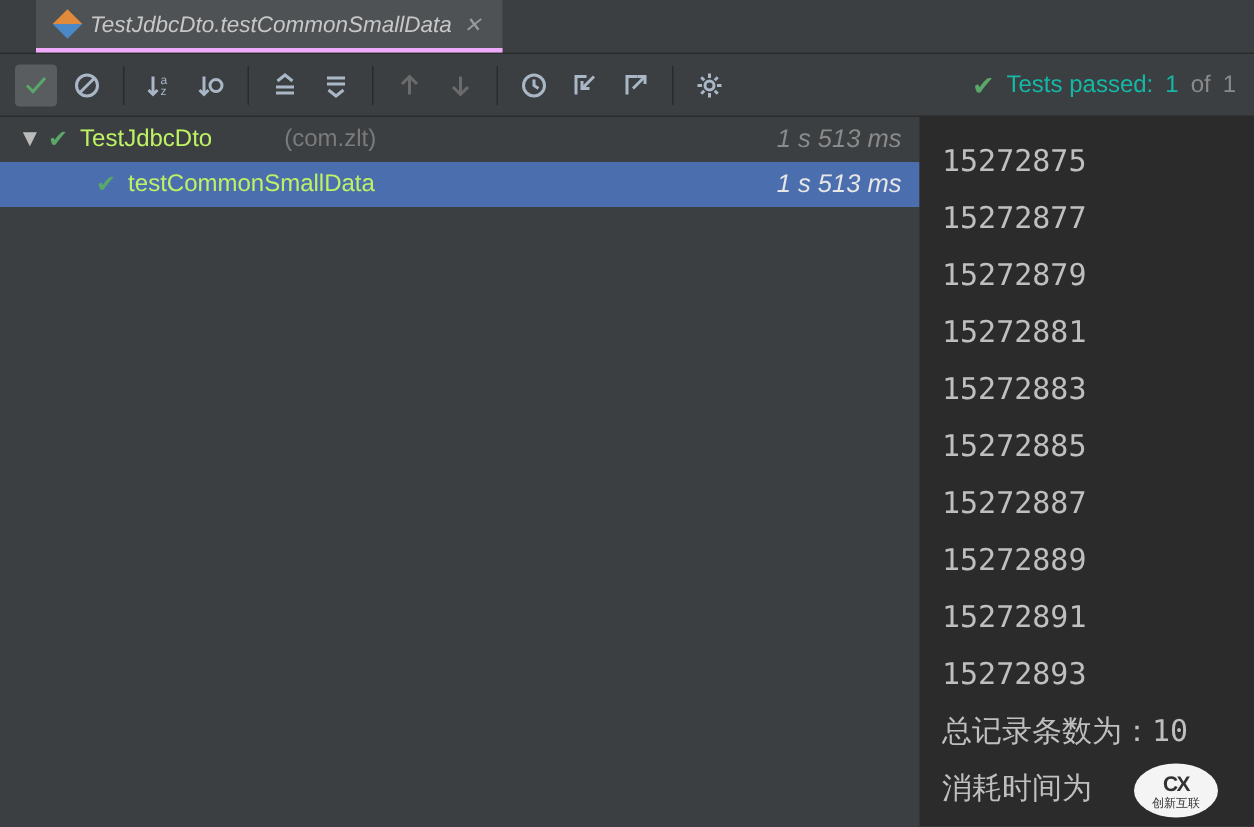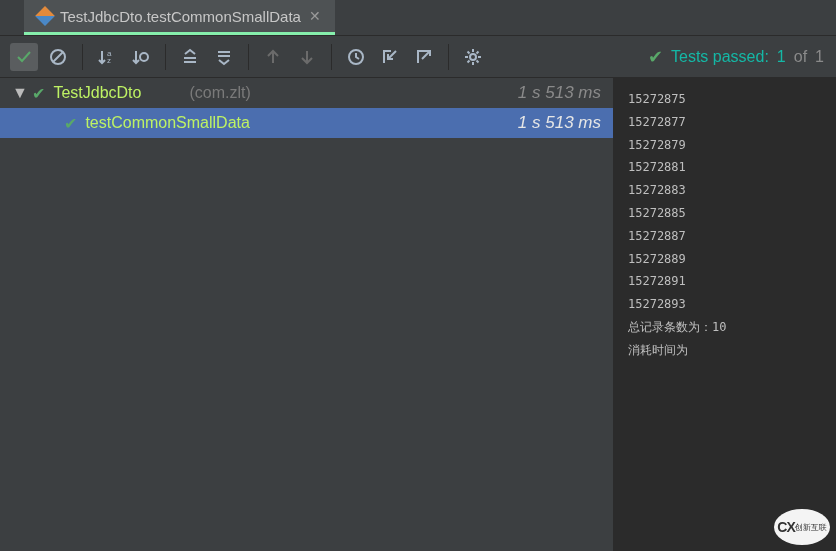--- a/index.html
+++ b/index.html
@@ -17,24 +17,25 @@
     display: flex;
     align-items: stretch;
     border-bottom: 1px solid #2b2b2b;
   }
   .tab-gutter { width: 24px; }
   .tab {
     display: flex; align-items: center;
     padding: 0 14px;
     gap: 8px;
     background: #4e5254;
-    border-bottom: 3px solid #86efac;
+    border-bottom: 3px solid #f0abfc;
     color: #c7c7c7;
     font-size: 15px;
     cursor: pointer;
+    font-style: italic;
   }
   .tab-close { color: #9a9a9a; font-size: 14px; }
   .diamond {
     width: 14px; height: 14px; display: inline-block;
     transform: rotate(45deg);
     background: linear-gradient(135deg, #e28a3c 50%, #4a88c7 50%);
   }
   .toolbar {
     height: 42px;
     display: flex;
@@ -83,33 +84,33 @@
   .tree-row .check-icon { color: #59a869; }
   .tree-row .name { color: #bef264; }
   .tree-row .pkg { color: #7a7a7a; margin-left: 40px; }
   .tree-row .time { margin-left: auto; color: #8a8a8a; font-size: 17px; font-style: italic; }
   .tree-row .indent1 { width: 44px; }
   .console {
     flex: 1;
     background: #2b2b2b;
     padding: 10px 14px;
     font-family: "Consolas", monospace;
-    font-size: 12px;
+    font-size: 20px;
     color: #bfbfbf;
     line-height: 1.9;
     white-space: pre;
     overflow: hidden;
   }
   .watermark {
     position: absolute;
-    right: 6px; bottom: 6px;
+    right: 24px; bottom: 6px;
     width: 56px; height: 36px;
     border-radius: 50%;
     background: #fff;
-    display: flex; flex-direction: row;
+    display: flex; flex-direction: column;
     align-items: center; justify-content: center;
     font-size: 8px; color: #333;
     opacity: 0.95;
   }
   .watermark .big { font-size: 14px; font-weight: bold; letter-spacing: -1px; }
 </style>
 </head>
 <body>
 
 <div class="tab-bar">

